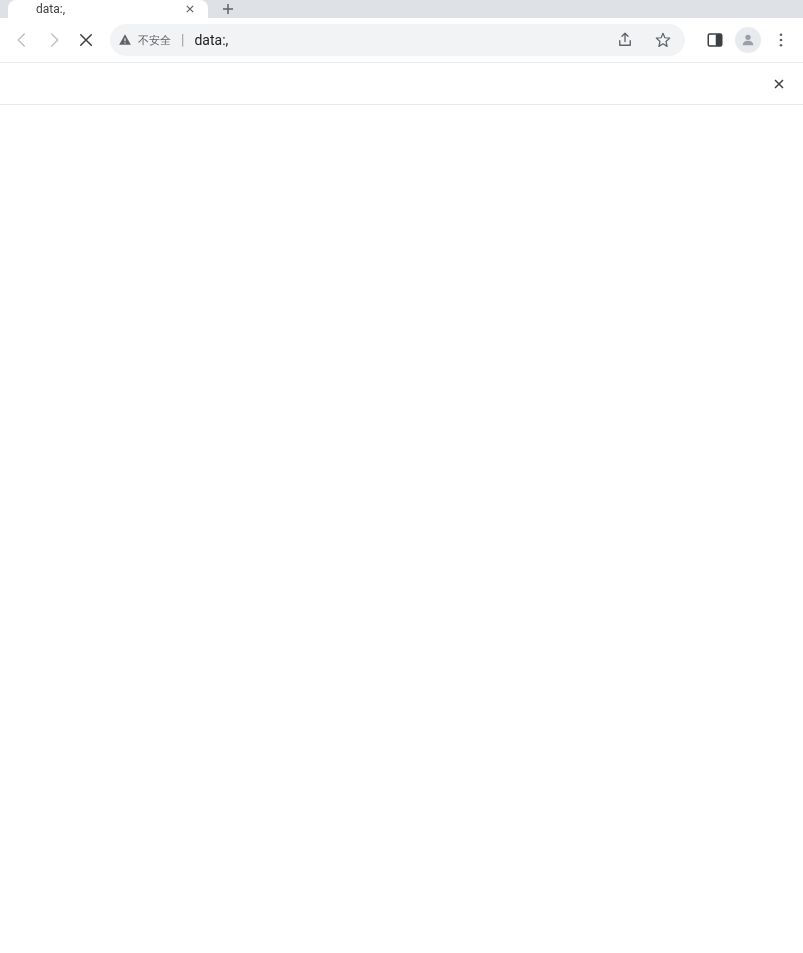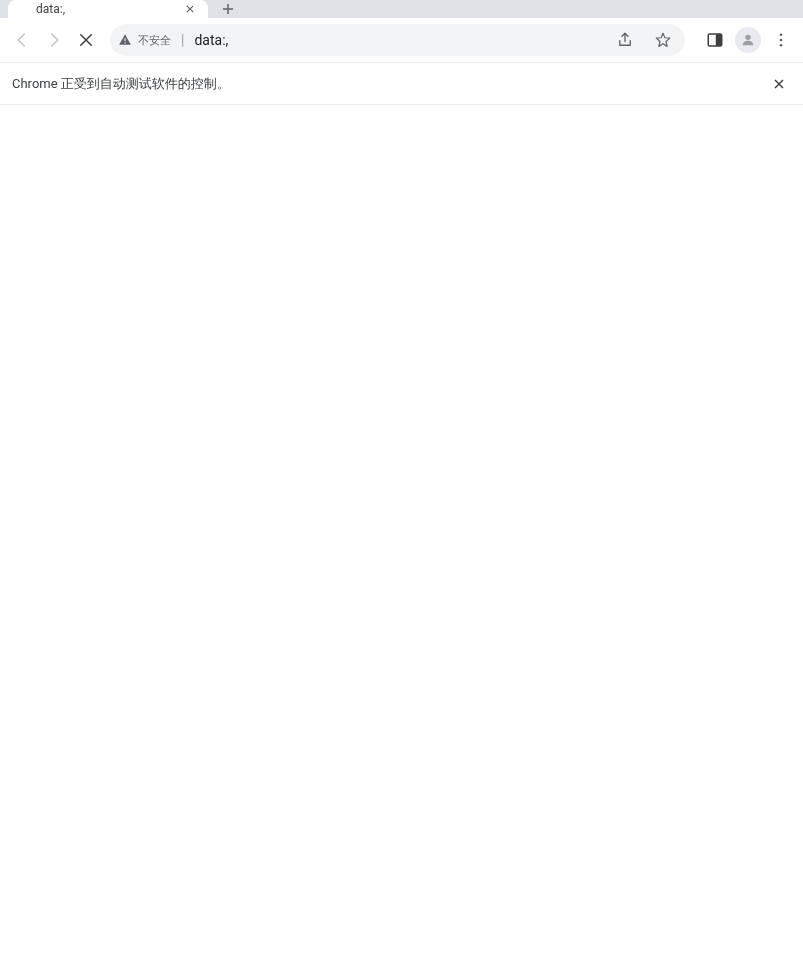--- a/index.html
+++ b/index.html
@@ -234,21 +234,20 @@
       <svg viewBox="0 0 24 24">
           <circle cx="12" cy="5" r="1.8" fill="#5f6368"></circle>
           <circle cx="12" cy="12" r="1.8" fill="#5f6368"></circle>
           <circle cx="12" cy="19" r="1.8" fill="#5f6368"></circle>
         </svg>
     </span>
   </div>
 </div>
 
 <div class="infobar">
-  <span>Chrome 正受到自动测试软件的控制。</span>
   <span class="infobar-close">
     <svg viewBox="0 0 10 10">
         <path d="M1 1 L9 9 M9 1 L1 9" stroke="#3c4043" stroke-width="1.5" fill="none"></path>
       </svg>
   </span>
 </div>
 
 <div class="content"></div>
 
 </body></html>

